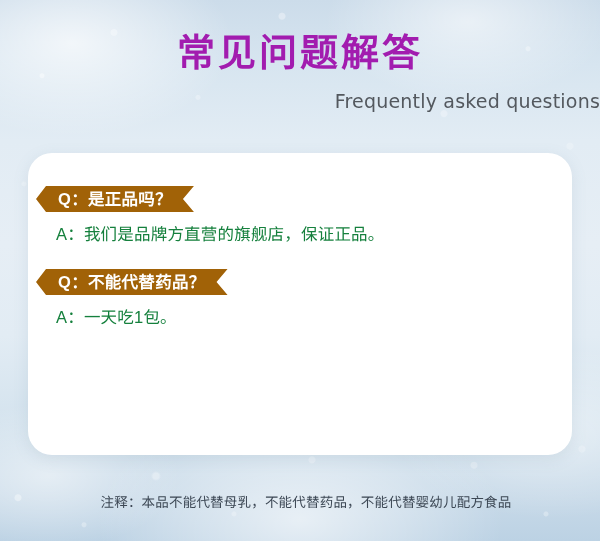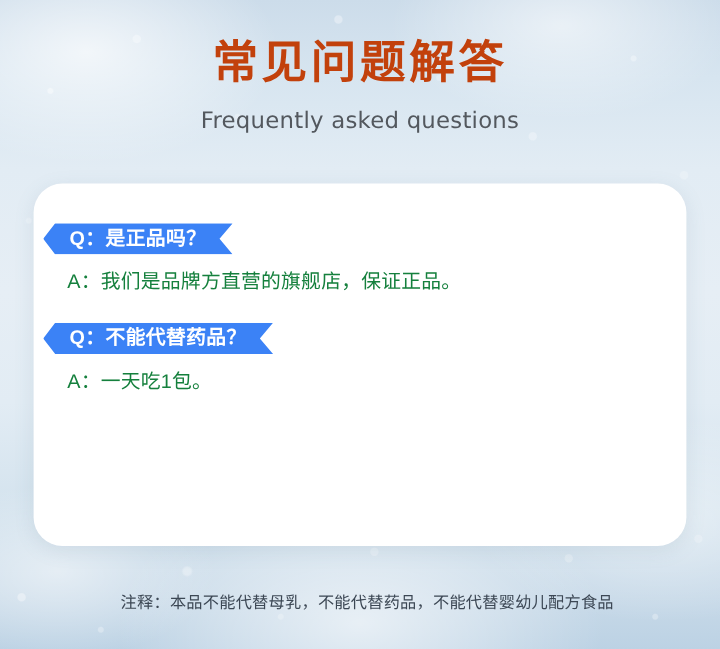--- a/index.html
+++ b/index.html
@@ -66,31 +66,32 @@
   .header {
     position: absolute;
     top: 0; left: 0; right: 0;
     text-align: center;
     padding-top: 32px;
   }
   .main-title {
     font-size: 38px;
     font-weight: 700;
     letter-spacing: 3px;
-    color: #c2410c;
+    color: #a21caf;
     line-height: 1.15;
     font-family: "Liberation Sans", "DejaVu Sans", sans-serif;
   }
   .sub-title {
     margin-top: 14px;
     font-size: 19px;
     font-weight: 400;
     letter-spacing: .2px;
     color: #53585e;
     font-family: "DejaVu Sans", "Liberation Sans", sans-serif;
+    text-align: right;
   }
 
   
   .card {
     position: absolute;
     left: 28px;
     top: 153px;
     width: 544px;
     height: 302px;
     background: #ffffff;
@@ -105,21 +106,21 @@
   }
 
   .faq-item { margin-bottom: 24px; }
   .faq-item:last-child { margin-bottom: 0; }
 
   
   .q-badge {
     display: inline-block;
     position: relative;
     margin-left: 8px;
-    background: #3b82f6;
+    background: #a16207;
     color: #ffffff;
     font-size: 16.5px;
     font-weight: 700;
     letter-spacing: .3px;
     line-height: 26px;
     height: 26px;
     padding: 0 22px 0 22px;
     -webkit-clip-path: polygon(10px 0, 100% 0, calc(100% - 11px) 50%, 100% 100%, 10px 100%, 0 50%);
     clip-path: polygon(10px 0, 100% 0, calc(100% - 11px) 50%, 100% 100%, 10px 100%, 0 50%);
     white-space: nowrap;

